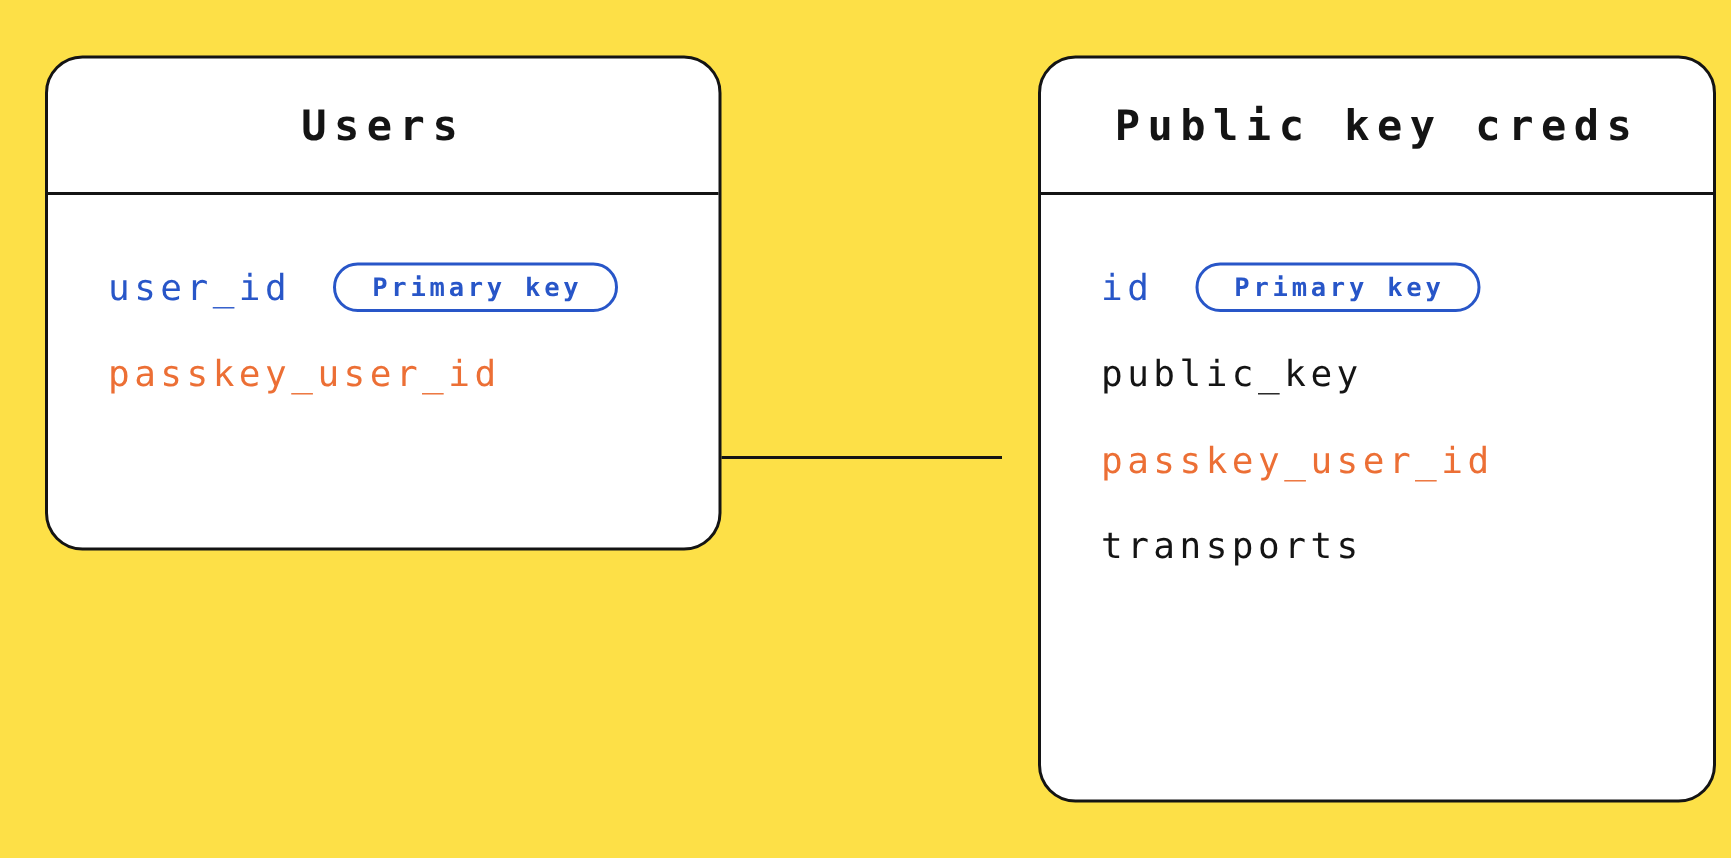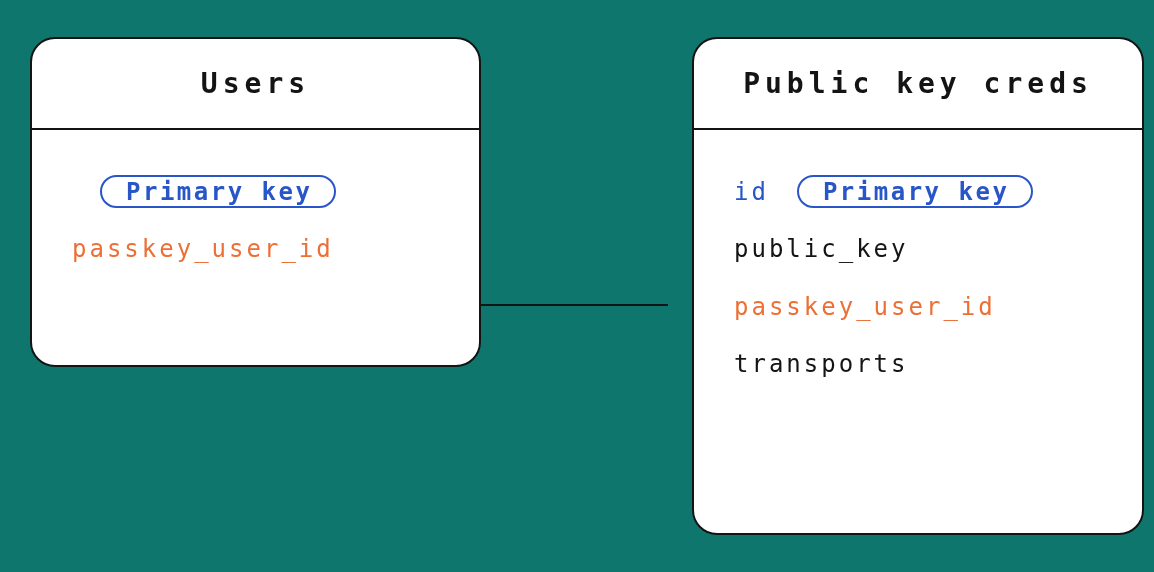--- a/index.html
+++ b/index.html
@@ -1,20 +1,20 @@
 <!DOCTYPE html>
 <html style="--ink: #141414; --blue: #2856c8; --orange: #ec6f35; --background: #ffffff;"><head>
 <meta charset="utf-8">
 <style>
   html, body { margin: 0; padding: 0; background: #ffffff; }
   .canvas {
     position: relative;
     width: 1154px;
     height: 572px;
-    background: #0f766e;
+    background: #fde047;
     overflow: hidden;
     font-family: "DejaVu Sans Mono", "Liberation Mono", monospace;
   }
   .tbox {
     position: absolute;
     box-sizing: border-box;
     background: #ffffff;
     border: 2px solid var(--ink);
     border-radius: 25px;
   }
@@ -47,21 +47,21 @@
   .frow.orange { color: var(--orange); }
   .pk-badge {
     margin-left: 28px;
     height: 33px;
     box-sizing: border-box;
     border: 2px solid var(--blue);
     border-radius: 17px;
     display: inline-flex;
     align-items: center;
     padding: 0 22px 0 24px;
-    font-size: 24px;
+    font-size: 17px;
     font-weight: bold;
     letter-spacing: 2.5px;
     color: var(--blue);
     white-space: nowrap;
   }
   .connector {
     position: absolute;
     left: 481px;
     top: 304px;
     width: 187px;
@@ -75,20 +75,21 @@
 <body>
 
 <div class="canvas">
 
   <div class="tbox" id="tbl-users">
     <div class="tbox-header">
       <span class="tbox-title">Users</span>
     </div>
     <div class="tbox-fields">
       <div class="frow blue">
+        <span>user_id</span>
         <span class="pk-badge">Primary key</span>
       </div>
       <div class="frow orange">
         <span>passkey_user_id</span>
       </div>
     </div>
   </div>
 
   <div class="connector"></div>
 

